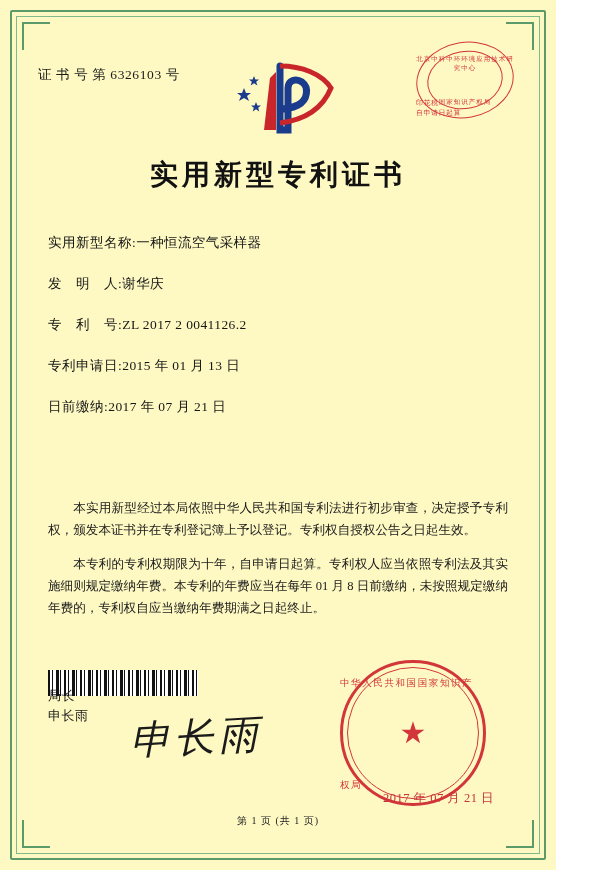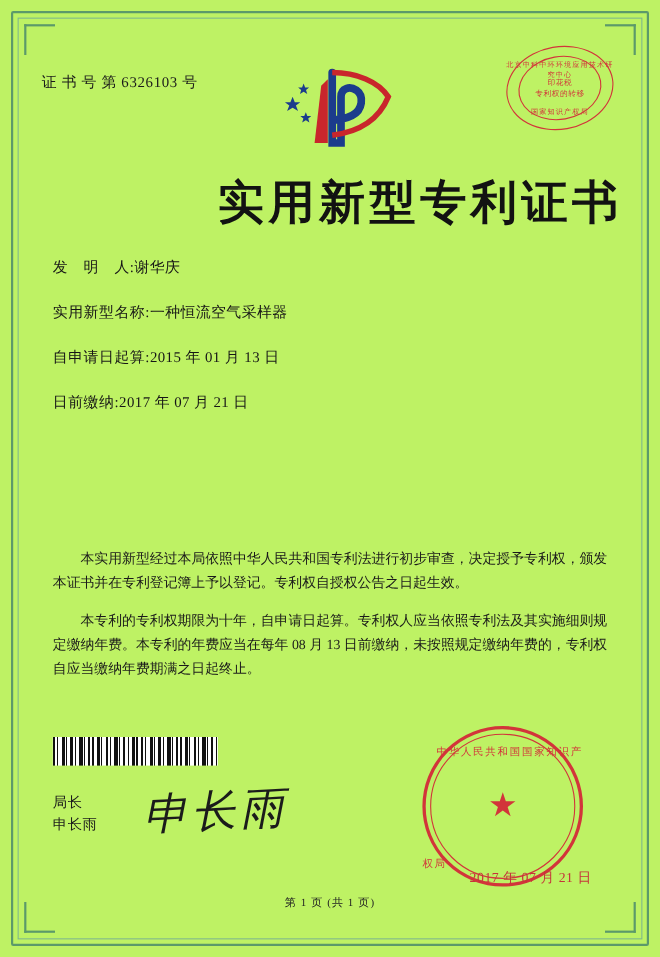--- a/index.html
+++ b/index.html
@@ -9,23 +9,23 @@
   }
   body {
     width: 600px;
     height: 870px;
     font-family: "Liberation Serif", "DejaVu Serif", serif;
     color: #1a1a1a;
     overflow: hidden;
   }
   .page {
     position: relative;
-    width: 600px;
+    width: 556px;
     height: 870px;
-    background: #bef264;
+    background: #fef9c3;
     box-sizing: border-box;
     padding-left: 44px;
   }
   
   .border-outer {
     position: absolute;
     left: 10px; top: 10px; right: 10px; bottom: 10px;
     border: 2px solid #5c9a6a;
     border-radius: 2px;
   }
@@ -77,25 +77,26 @@
   .stamp-top .oval-inner {
     position: absolute;
     left: 11px; top: 9px; right: 11px; bottom: 9px;
     border: 0.8px solid #d2353a;
     border-radius: 50%;
     transform: rotate(-10deg);
   }
   .stamp-top .txt {
     position: absolute;
     width: 100%;
-    text-align: center;
+    text-align: left;
     color: #d2353a;
     font-size: 7px;
     line-height: 9px;
     letter-spacing: 0.5px;
+    margin-top: 28px;
   }
   .stamp-top .txt1 { top: 29px; }
   .stamp-top .txt2 { top: 39px; }
   .stamp-top .arc {
     position: absolute;
     width: 100%;
     text-align: center;
     color: #d2353a;
     font-size: 6.5px;
     letter-spacing: 1px;
@@ -111,22 +112,22 @@
     top: 24px;
     width: 120px;
     height: 78px;
   }
 
   .title {
     position: absolute;
     top: 122px;
     left: 0;
     right: 0;
-    text-align: right;
-    font-size: 42px;
+    text-align: center;
+    font-size: 28px;
     font-weight: bold;
     letter-spacing: 4px;
     color: #121212;
     font-family: "Liberation Serif", "DejaVu Serif", serif;
   }
 
   .fields {
     position: absolute;
     top: 200px;
     left: 14px;
@@ -173,21 +174,21 @@
       repeating-linear-gradient(to right,
         #111 0px, #111 2px, #fff 2px, #fff 4px,
         #111 4px, #111 5px, #fff 5px, #fff 8px,
         #111 8px, #111 11px, #fff 11px, #fff 12px,
         #111 12px, #111 13px, #fff 13px, #fff 16px);
   }
 
   .signature-block {
     position: absolute;
     left: 14px;
-    top: 686px;
+    top: 652px;
     font-size: 13px;
     line-height: 20px;
     letter-spacing: 0.5px;
   }
   .handwriting {
     position: absolute;
     left: 96px;
     top: 676px;
     font-size: 40px;
     font-family: "DejaVu Serif", serif;
@@ -223,21 +224,21 @@
     top: 50%;
     transform: translate(-50%, -50%);
     color: #d2353a;
     font-size: 30px;
     line-height: 1;
   }
   .seal .seal-top-text {
     position: absolute;
     left: 0; right: 0;
     top: 17px;
-    text-align: right;
+    text-align: left;
     color: #d2353a;
     font-size: 9.5px;
     letter-spacing: 1.6px;
     font-family: Liberation Serif, serif;
   }
   .seal .seal-bottom-text {
     position: absolute;
     left: 0; right: 0;
     bottom: 14px;
     color: #d2353a;
@@ -277,61 +278,65 @@
 
   <div class="content">
 
     <div class="cert-number">证 书 号 第 6326103 号</div>
 
     <div class="stamp-top">
       <div class="oval"></div>
       <div class="oval-inner"></div>
       <div class="arc arc-top">北京中科中环环境应用技术研究中心</div>
       <div class="txt txt1">印花税</div>
-      <div class="txt txt2">专利权的转移</div>
+      <div class="txt txt2">自申请日起算</div>
       <div class="arc arc-bottom">国家知识产权局</div>
     </div>
 
     <div class="logo">
       <svg viewBox="0 0 120 78" width="120" height="78" aria-hidden="true">
         <path d="M62 8 L62 72 L70 72 L70 30 C70 22 78 20 84 24 C91 29 90 42 80 47 C74 50 68 51 62 51" fill="none" stroke="#1b3c8c" stroke-width="7" stroke-linecap="round"></path>
         <path d="M62 8 C84 8 104 16 113 30 C104 52 86 62 62 65" fill="none" stroke="#c9262c" stroke-width="5"></path>
         <path d="M52 20 L58 14 L58 72 L46 72 Z" fill="#c9262c"></path>
         <g fill="#1b3c8c">
           <polygon points="26,30 28,35 33,35 29,38 31,43 26,40 21,43 23,38 19,35 24,35"></polygon>
           <polygon points="36,18 37.4,21.5 41,21.5 38.2,23.8 39.3,27.4 36,25.3 32.7,27.4 33.8,23.8 31,21.5 34.6,21.5"></polygon>
           <polygon points="38,44 39.4,47.5 43,47.5 40.2,49.8 41.3,53.4 38,51.3 34.7,53.4 35.8,49.8 33,47.5 36.6,47.5"></polygon>
         </g>
       </svg>
     </div>
 
     <div class="title">实用新型专利证书</div>
 
     <div class="fields">
       <div class="field-row">
+        <span class="field-label">实用新型名称:</span>
+        <span class="field-value">一种恒流空气采样器</span>
+      </div>
+      <div class="field-row">
         <span class="field-label">发　明　人:</span>
         <span class="field-value">谢华庆</span>
       </div>
       <div class="field-row">
-        <span class="field-label">实用新型名称:</span>
-        <span class="field-value">一种恒流空气采样器</span>
-      </div>
-      <div class="field-row">
-        <span class="field-label">自申请日起算:</span>
+        <span class="field-label">专　利　号:</span>
+        <span class="field-value">ZL 2017 2 0041126.2</span>
+      </div>
+      <div class="field-row">
+        <span class="field-label">专利申请日:</span>
         <span class="field-value">2015 年 01 月 13 日</span>
       </div>
       <div class="field-row">
         <span class="field-label">日前缴纳:</span>
         <span class="field-value">2017 年 07 月 21 日</span>
       </div>
     </div>
 
     <div class="paras">
       <p class="para">本实用新型经过本局依照中华人民共和国专利法进行初步审查，决定授予专利权，颁发本证书并在专利登记簿上予以登记。专利权自授权公告之日起生效。</p>
-      <p class="para">本专利的专利权期限为十年，自申请日起算。专利权人应当依照专利法及其实施细则规定缴纳年费。本专利的年费应当在每年 08 月 13 日前缴纳，未按照规定缴纳年费的，专利权自应当缴纳年费期满之日起终止。</p>
+      <p class="para">本专利的专利权期限为十年，自申请日起算。专利权人应当依照专利法及其实施细则规定缴纳年费。本专利的年费应当在每年 01 月 8 日前缴纳，未按照规定缴纳年费的，专利权自应当缴纳年费期满之日起终止。</p>
     </div>
 
     <div class="barcode"></div>
 
     <div class="signature-block">
       <div>局长</div>
       <div>申长雨</div>
     </div>
 
     <div class="handwriting">申长雨</div>

